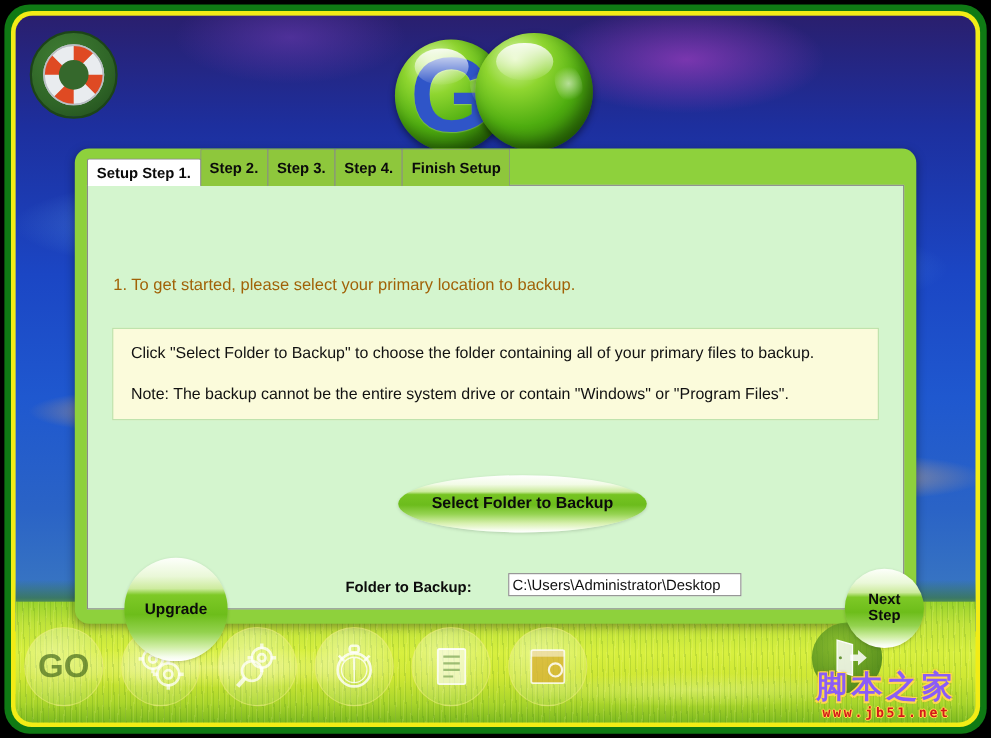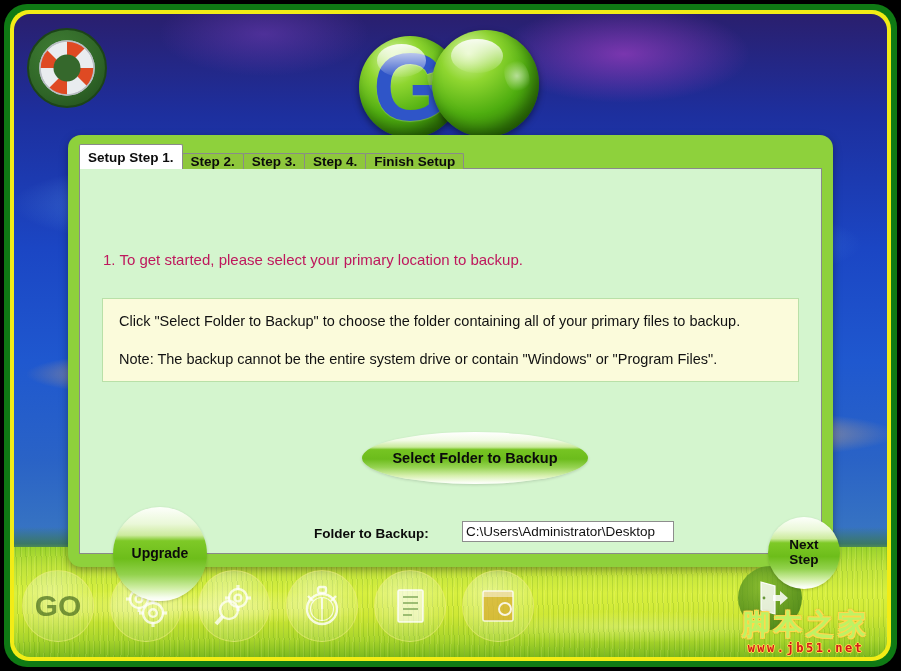--- a/index.html
+++ b/index.html
@@ -191,21 +191,21 @@
   }
   #tabstrip {
     position: absolute;
     left: 11px; top: 10px;
     height: 24px;
     display: flex;
     align-items: flex-end;
     z-index: 4;
   }
   .tab {
-    height: 16px;
+    height: 34px;
     padding: 0 8px;
     display: flex;
     align-items: center;
     font-size: 13.5px;
     font-weight: bold;
     color: #0b0b0b;
     background: #8ec73c;
     border: 1px solid #8a8a8a;
     border-bottom: none;
     border-radius: 2px 2px 0 0;
@@ -230,21 +230,21 @@
     background: #d4f5ce;
     border: 1px solid #8a8a8a;
     box-sizing: border-box;
     z-index: 3;
   }
 
   .step-instruction {
     position: absolute;
     left: 23px; top: 82px;
     font-size: 15px;
-    color: #be185d;
+    color: #a16207;
     font-family: "Liberation Sans", sans-serif;
   }
 
   #note-box {
     position: absolute;
     left: 22px; top: 129px;
     width: 697px;
     padding: 14px 14px 14px 16px;
     background: #fbfbdb;
     border: 1px solid #b9e0a8;
@@ -401,21 +401,21 @@
   #watermark {
     position: absolute;
     right: 6px; bottom: 2px;
     width: 150px;
     text-align: center;
     pointer-events: none;
   }
   #watermark .wm-cn {
     font-size: 28px;
     font-weight: bold;
-    color: #bef264;
+    color: #8b5cf6;
     letter-spacing: 4px;
     font-family: "DejaVu Sans", sans-serif;
     text-shadow:
       -1px -1px 0 #ffd84d, 1px -1px 0 #ffd84d,
       -1px  1px 0 #ffd84d, 1px  1px 0 #ffd84d,
       0 0 3px rgba(180,90,0,0.8);
     line-height: 1;
   }
   #watermark .wm-url {
     margin-top: 2px;

